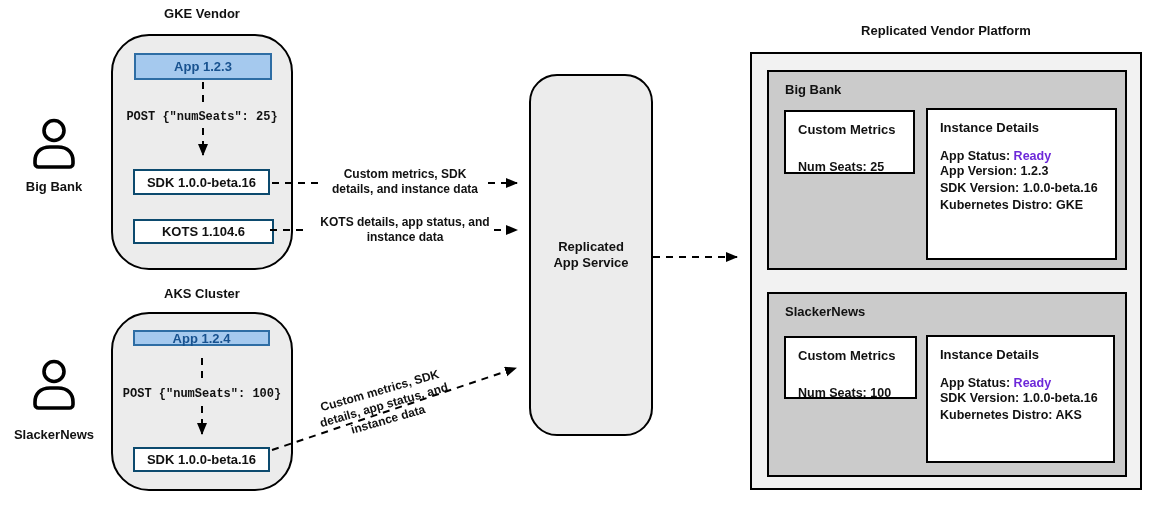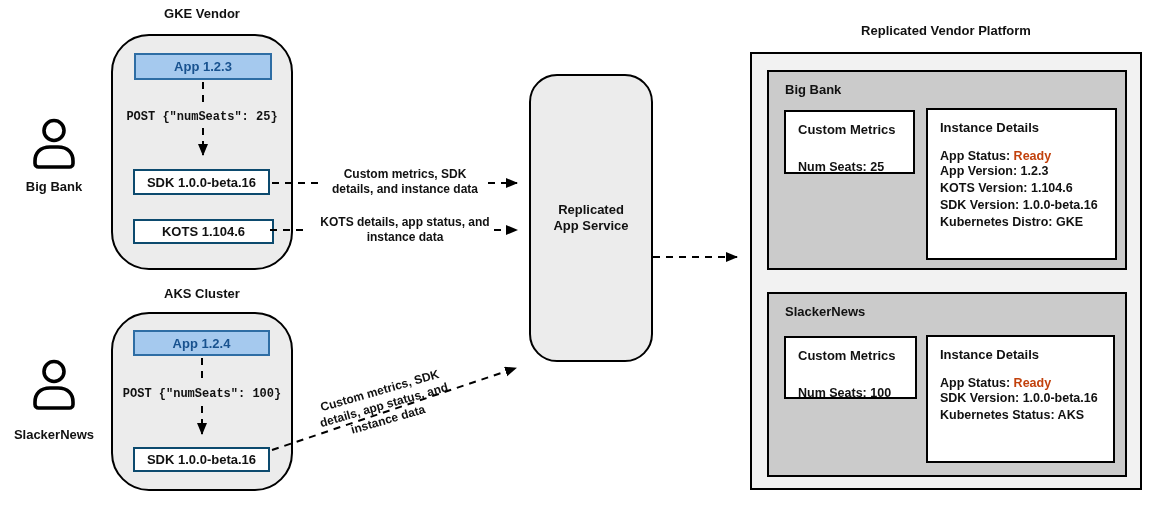--- a/index.html
+++ b/index.html
@@ -31,21 +31,21 @@
 
   .node-box {
     position:absolute; background:#fff; border:2px solid #0c4a6e;
     display:flex; align-items:center; justify-content:center;
     font-size:13px; white-space:nowrap;
   }
   .app-box { background:#a5c9ee; border-color:#2e6da4; color:#18528f; }
   #gke-app  { left:134px; top:53px;  width:138px; height:27px; }
   #gke-sdk  { left:133px; top:169px; width:137px; height:26px; }
   #gke-kots { left:133px; top:219px; width:141px; height:25px; }
-  #aks-app  { left:133px; top:330px; width:137px; height:26px; }
+  #aks-app  { left:133px; top:330px; width:137px; height:16px; }
   #aks-sdk  { left:133px; top:447px; width:137px; height:25px; }
 
   .post-text {
     position:absolute; width:182px; text-align:center;
     font-family:"Liberation Mono","DejaVu Sans Mono",monospace;
     font-size:12px; font-weight:bold; white-space:nowrap;
   }
   #gke-post { left:111px; top:110px; }
   #aks-post { left:111px; top:387px; }
 
@@ -53,21 +53,21 @@
   .flow-label { position:absolute; font-size:12px; line-height:15px; text-align:center; }
   #flow-sdk  { left:325px; top:167px; width:160px; }
   #flow-kots { left:310px; top:215px; width:190px; }
   #flow-combined {
     left:305px; top:383px; width:158px;
     transform:rotate(-16deg); transform-origin:center center;
   }
 
   
   #service-box {
-    position:absolute; left:529px; top:74px; width:124px; height:288px;
+    position:absolute; left:529px; top:74px; width:124px; height:362px;
     background:#ececec; border:2.5px solid #000; border-radius:28px;
     display:flex; align-items:center; justify-content:center;
   }
   #service-label { font-size:13px; line-height:16px; text-align:center; width:90px; }
 
   
   #platform-title { position:absolute; left:750px; top:23px; width:392px; text-align:center; font-size:13px; }
   #platform-box {
     position:absolute; left:750px; top:52px; width:392px; height:438px;
     background:#f2f2f2; border:2.5px solid #000;
@@ -85,21 +85,21 @@
     padding:10px 12px; font-size:12.5px;
   }
   .card-title { font-size:13px; }
   #bb-metrics { left:15px; top:38px; width:131px; height:64px; }
   #bb-details { left:157px; top:36px; width:191px; height:152px; }
   #sn-metrics { left:15px; top:42px; width:133px; height:63px; }
   #sn-details { left:157px; top:41px; width:189px; height:128px; }
 
   .metric-value { margin-top:23px; white-space:nowrap; }
   .status-line { margin-top:14px; white-space:nowrap; }
-  .status-ready { color:#c2410c; }
+  .status-ready { color:#6d28d9; }
   .detail-lines { }
   .detail-lines div { line-height:17px; white-space:nowrap; }
 
   
   #arrows { position:absolute; left:0; top:0; pointer-events:none; }
 </style>
 </head>
 <body>
 
 <div id="canvas">
@@ -146,41 +146,40 @@
       <div id="bb-metrics" class="card">
         <div class="card-title">Custom Metrics</div>
         <div class="metric-value">Num Seats: 25</div>
       </div>
 
       <div id="bb-details" class="card">
         <div class="card-title">Instance Details</div>
         <div class="status-line"><span>App Status: </span><span class="status-ready">Ready</span></div>
         <div class="detail-lines">
           <div>App Version: 1.2.3</div>
-          <div>KOTS Version: 1.104.6</div>
           <div>SDK Version: 1.0.0-beta.16</div>
           <div>Kubernetes Distro: GKE</div>
         </div>
       </div>
     </div>
 
     <div id="section-slackernews" class="customer-section">
       <div class="section-title">SlackerNews</div>
 
       <div id="sn-metrics" class="card">
         <div class="card-title">Custom Metrics</div>
         <div class="metric-value">Num Seats: 100</div>
       </div>
 
       <div id="sn-details" class="card">
         <div class="card-title">Instance Details</div>
         <div class="status-line"><span>App Status: </span><span class="status-ready">Ready</span></div>
         <div class="detail-lines">
           <div>SDK Version: 1.0.0-beta.16</div>
-          <div>Kubernetes Status: AKS</div>
+          <div>Kubernetes Distro: AKS</div>
         </div>
       </div>
     </div>
   </div>
 
   <svg id="arrows" width="1166" height="516" viewBox="0 0 1166 516">
     <defs>
       <marker id="ah" markerUnits="userSpaceOnUse" markerWidth="13" markerHeight="11" refX="11" refY="5" orient="auto">
         <path d="M0,0 L12,5 L0,10 Z" fill="#000"></path>
       </marker>

